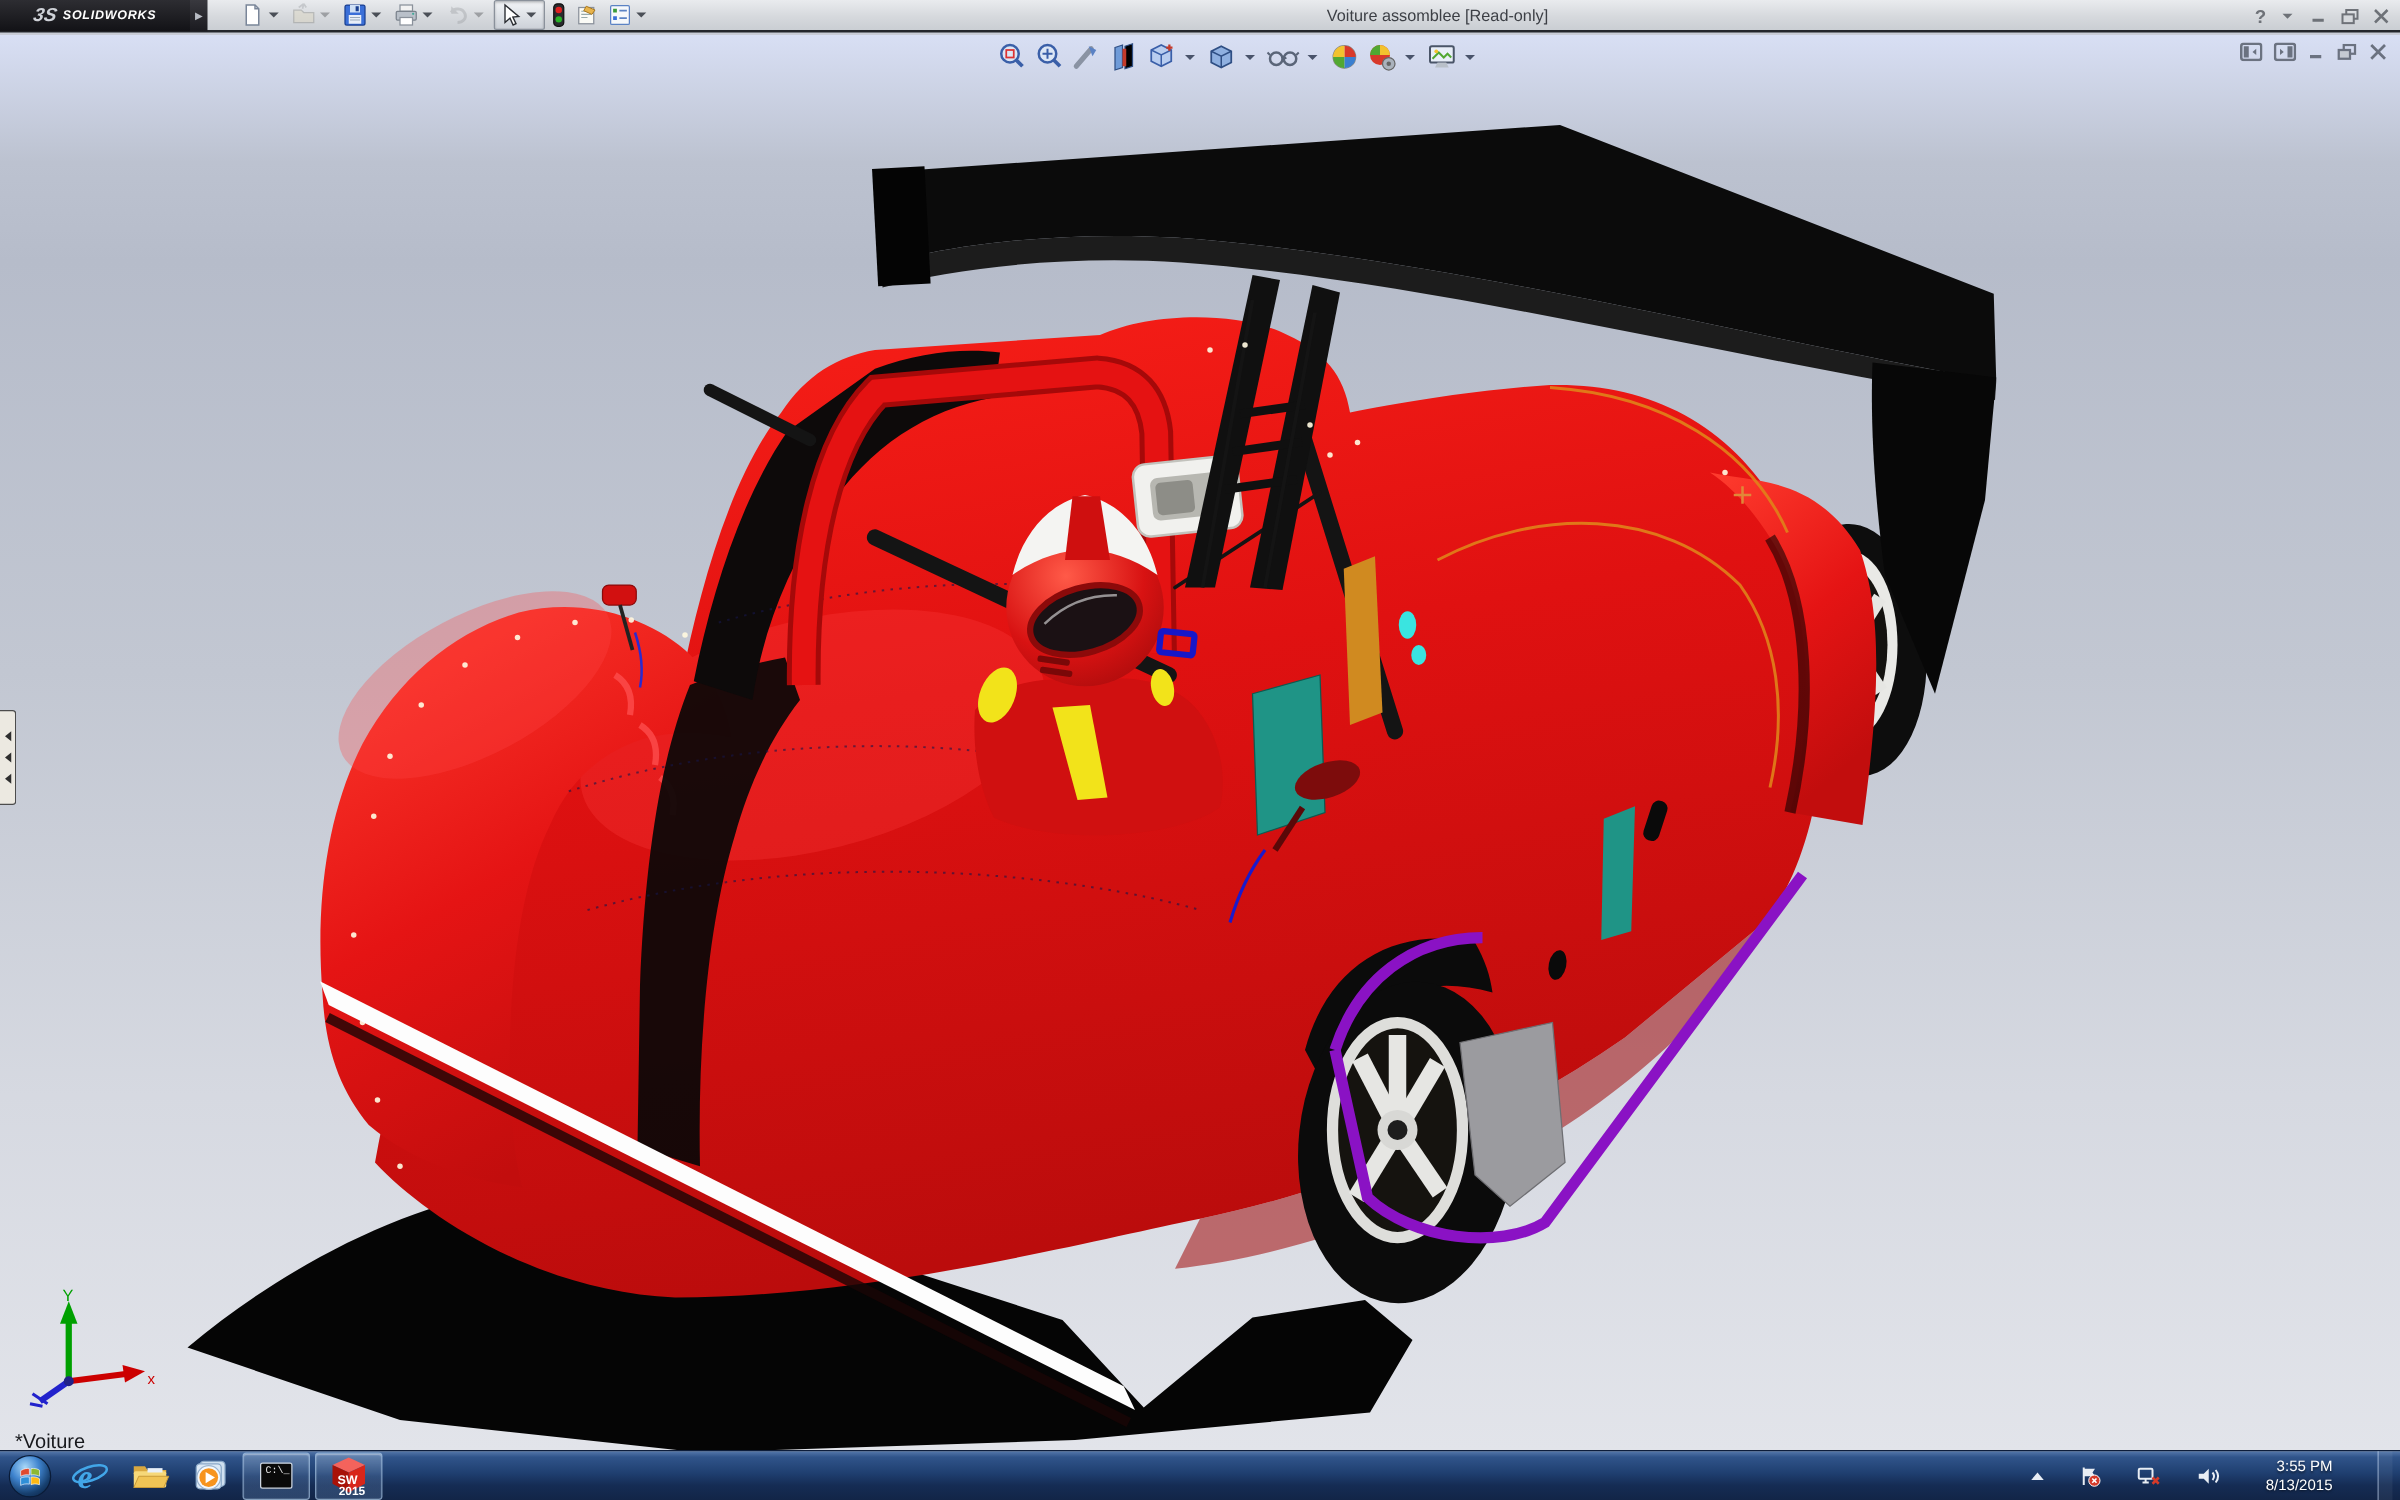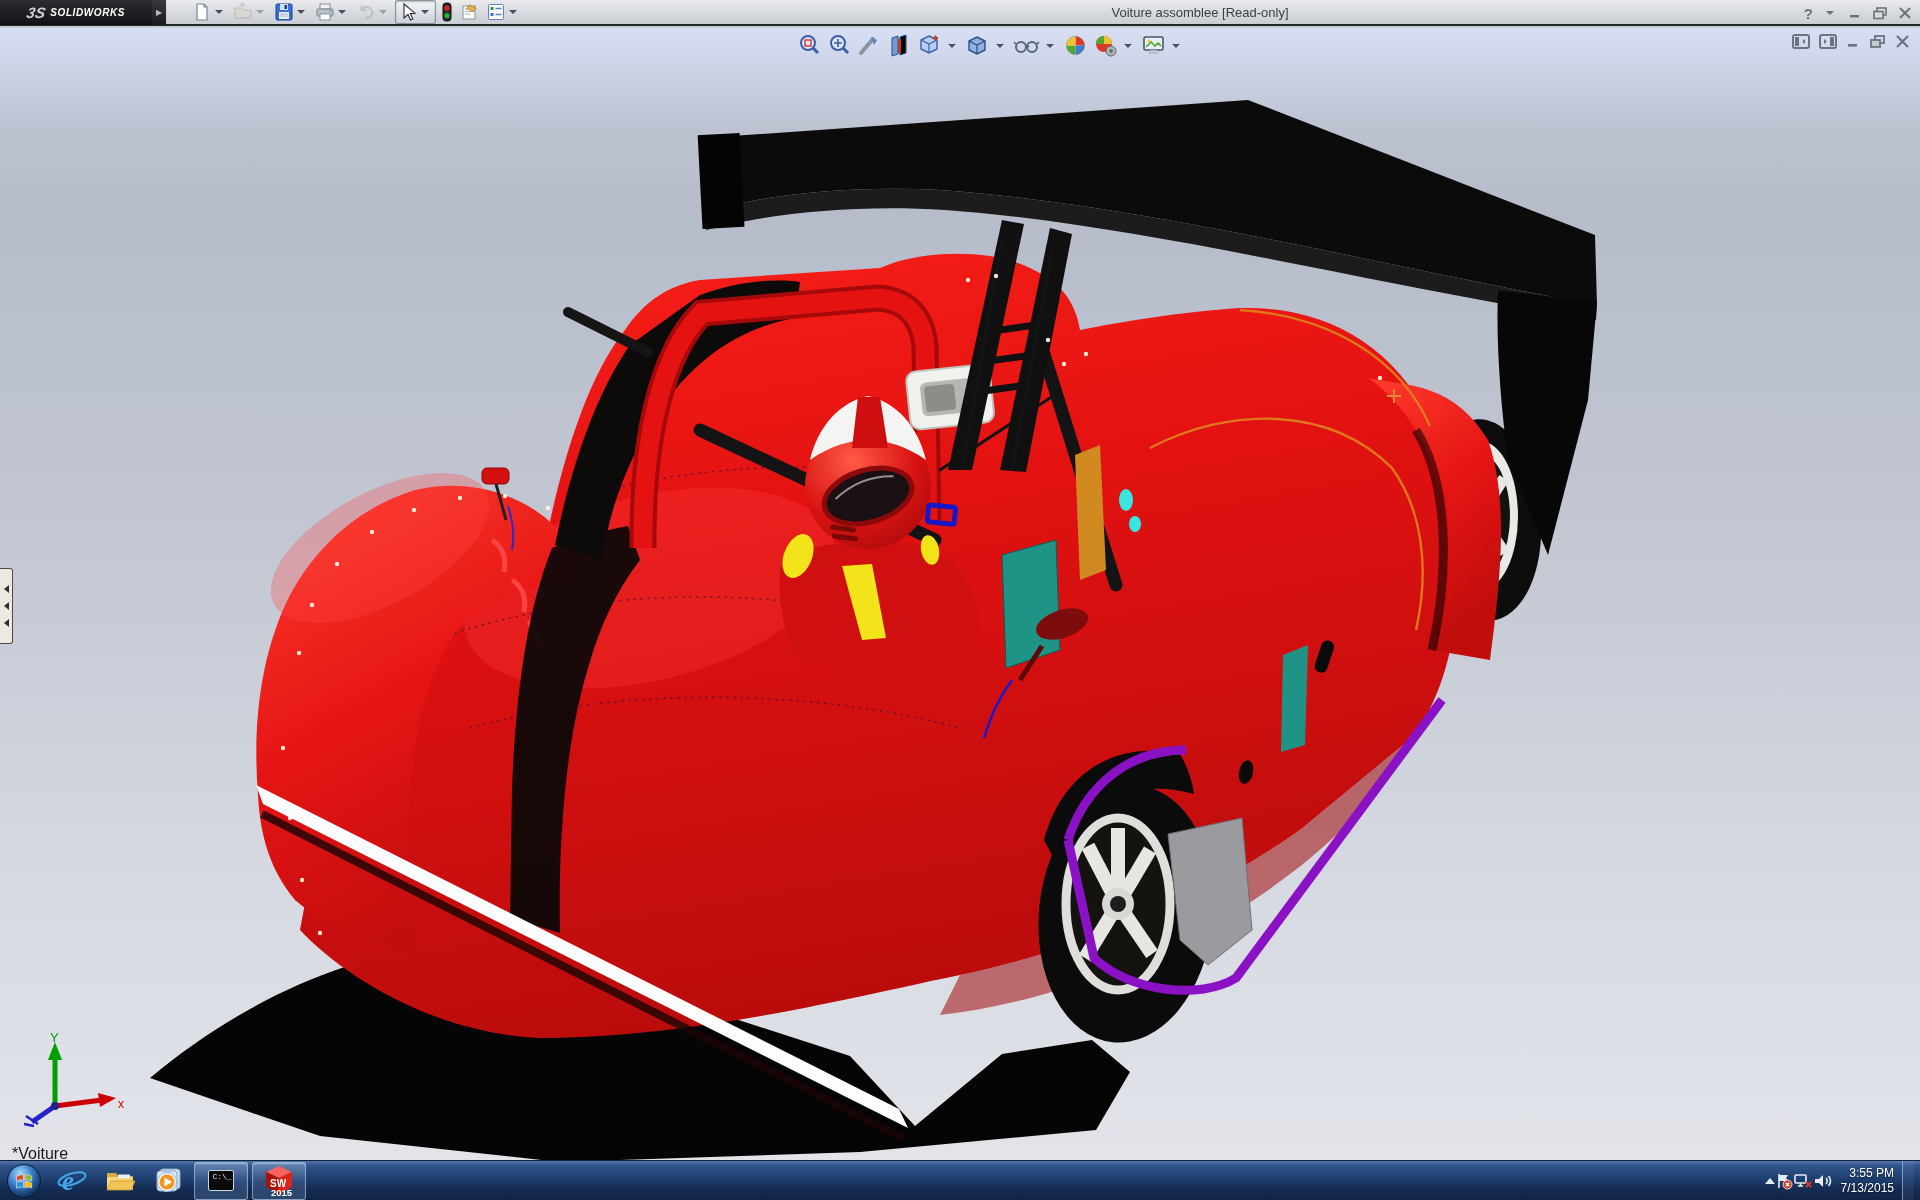--- a/index.html
+++ b/index.html
@@ -18,21 +18,21 @@
   .logo-flyout { width:14px; height:26px; background:linear-gradient(180deg,#3a3a40,#1a1a1f);
     display:flex; align-items:center; justify-content:center; color:#b8bcc4; font-size:8px; flex:0 0 auto; }
   .tb-group { display:flex; align-items:center; margin-left:24px; gap:2px; }
   .tb-btn { display:flex; align-items:center; height:24px; padding:1px 2px; border-radius:2px; }
   .tb-btn svg { display:block; }
   .tb-btn.disabled { opacity:.42; filter:grayscale(.6); }
   .tb-btn.pressed { background:linear-gradient(180deg,#f3f5f8,#ccd1d8);
     border:1px solid #8a919b; box-shadow:inset 0 1px 2px rgba(0,0,0,.25); }
   .dd-arrow { width:0; height:0; border-left:4px solid transparent; border-right:4px solid transparent;
     border-top:4px solid #4a4f57; margin:0 4px 0 3px; }
-  .title-text { position:absolute; left:1200px; transform:translateX(-50%); top:5px;
+  .title-text { position:absolute; left:1150px; transform:translateX(-50%); top:5px;
     font-size:13px; color:#3c3f45; white-space:nowrap; }
   .win-controls { position:absolute; right:8px; top:0; height:26px; display:flex; align-items:center; gap:10px; }
   .win-controls .wc { color:#6e7278; font-size:14px; font-weight:bold; line-height:1; display:flex; align-items:center; }
   .wc svg { display:block; }
 
   
   .viewport { position:absolute; top:28px; left:0; width:1920px; height:1132px;
     background:linear-gradient(180deg,#d8dff4 0%,#bcc2d0 9%,#b6bcca 16%,#c2c7d2 45%,#d6d9e1 75%,#e2e4ea 100%);
     overflow:hidden; }
   .viewport > svg.car { position:absolute; top:0; left:0; }
@@ -62,21 +62,21 @@
   
   .taskbar { position:absolute; bottom:0; left:0; width:1920px; height:40px;
     background:linear-gradient(180deg,#5578ab 0%,#30548a 12%,#1f3f70 45%,#152c54 70%,#122547 100%);
     border-top:1px solid #0d1d3a; display:flex; align-items:center; }
   .tb-start { width:48px; height:40px; display:flex; align-items:center; justify-content:center; }
   .task-icon { width:48px; height:40px; display:flex; align-items:center; justify-content:center; }
   .task-btn { width:54px; height:38px; margin:1px 2px; display:flex; align-items:center; justify-content:center;
     background:linear-gradient(180deg,rgba(210,230,250,.32),rgba(150,185,225,.18) 50%,rgba(120,160,210,.26));
     border:1px solid rgba(175,205,235,.6); border-radius:3px;
     box-shadow:inset 0 1px 1px rgba(255,255,255,.35); }
-  .tray { margin-left:auto; display:flex; align-items:center; gap:0; padding-right:6px; height:40px; }
+  .tray { margin-left:auto; display:flex; align-items:center; gap:28px; padding-right:6px; height:40px; }
   .tray .ti { display:flex; align-items:center; }
   .chevron-up { width:0; height:0; border-left:5px solid transparent; border-right:5px solid transparent;
     border-bottom:6px solid #e8edf4; }
   .clock { text-align:right; color:#ffffff; font-size:12px; line-height:15px; padding:0 8px;
     text-shadow:0 1px 2px rgba(0,0,0,.6); }
   .show-desktop { width:12px; height:40px; border-left:1px solid rgba(200,220,245,.55);
     background:rgba(255,255,255,.06); }
   .cmd-face { width:26px; height:21px; background:#0a0a0a; border:1px solid #cdd5e0; border-radius:2px;
     color:#e8e8e8; font-family:"Liberation Mono","DejaVu Sans Mono",monospace; font-size:8px;
     padding:2px 0 0 2px; line-height:8px;text-align:center; }
@@ -649,19 +649,19 @@
         </svg>
       </span>
       <span class="ti">
         <svg width="20" height="18" viewBox="0 0 20 18">
           <path d="M2 7 h4 l4 -4 v12 l-4 -4 H2 Z" fill="#e8edf4"></path>
           <path d="M13 6 q2.5 3 0 6 M15.5 4 q4 5 0 10" stroke="#e8edf4" stroke-width="1.6" fill="none"></path>
         </svg>
       </span>
       <div class="clock">
         <div>3:55 PM</div>
-        <div>7/13/2015</div>
+        <div>8/13/2015</div>
       </div>
       <div class="show-desktop"></div>
     </div>
   </div>
 
 </div>
 
 </body></html>

